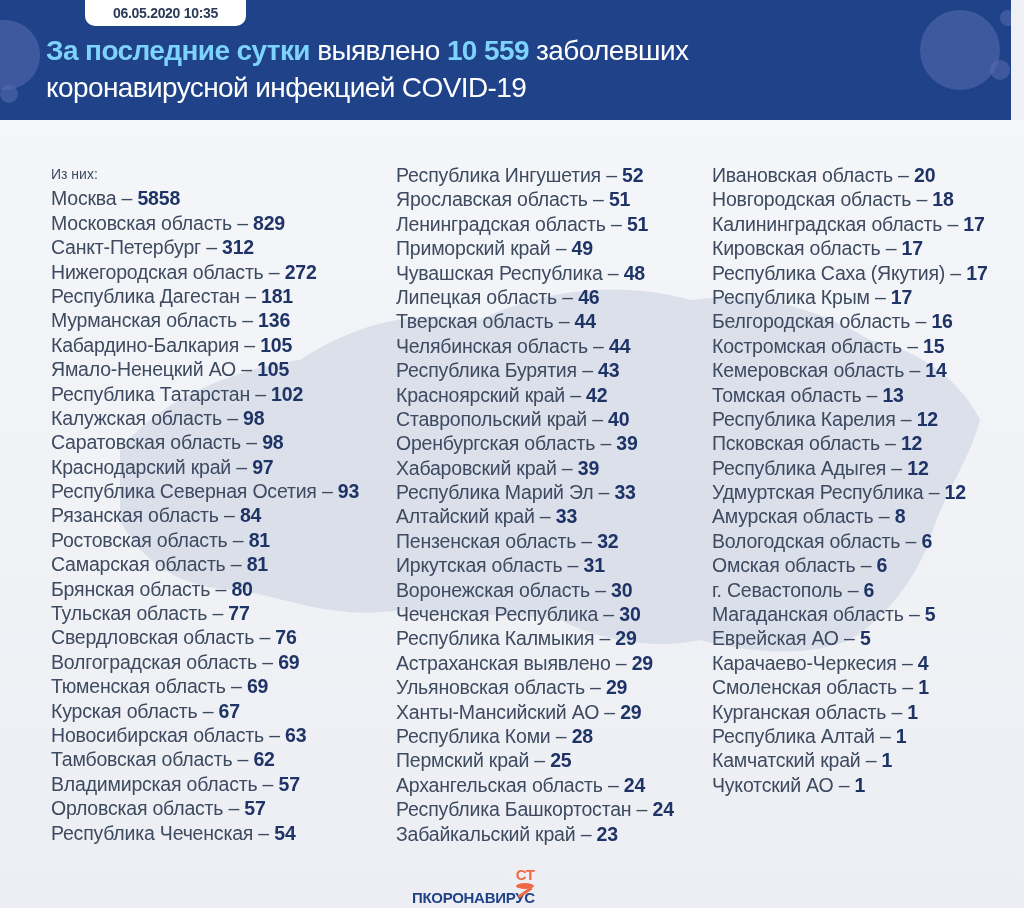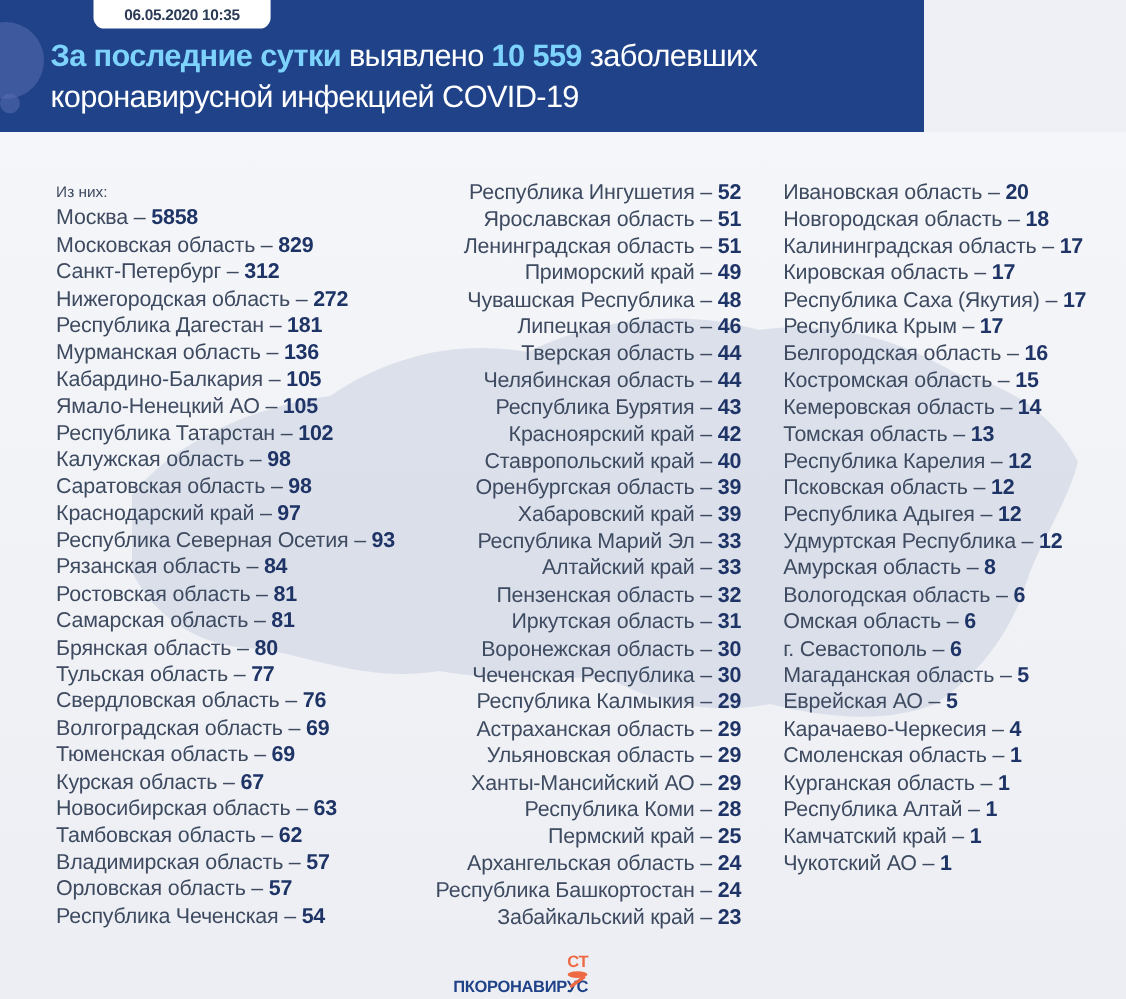--- a/index.html
+++ b/index.html
@@ -1,27 +1,27 @@
 <!DOCTYPE html>
 <html><head>
 <meta charset="utf-8">
 <style>
   * { margin:0; padding:0; box-sizing:border-box; }
   html, body { width:1024px; height:908px; overflow:hidden; }
   body { font-family:"Liberation Sans", sans-serif; background:#eef0f5; position:relative; }
-  .header { position:absolute; left:0; top:0; width:840px; height:120px; background:#1f4288; overflow:hidden; }
+  .header { position:absolute; left:0; top:0; width:1011px; height:120px; background:#1f4288; overflow:hidden; }
   .virus { position:absolute; border-radius:50%; background:#5a6eb0; opacity:0.55; }
   .date-box { position:absolute; left:85px; top:-8px; width:161px; height:34px; background:#ffffff; border-radius:0 0 10px 10px; text-align:center; padding-top:13px; font-size:14px; font-weight:bold; color:#2b3a55; letter-spacing:-0.3px; }
   .title { position:absolute; left:46px; top:32px; width:900px; color:#ffffff; font-size:28px; line-height:37px; letter-spacing:-0.6px; }
   .title .accent { color:#7dd3fc; font-weight:bold;margin-top:20px; }
   .body { position:absolute; left:0; top:120px; width:1024px; height:788px; background:linear-gradient(180deg,#f5f6f9 0%, #eceef3 100%); }
   .map { position:absolute; left:0; top:0; width:1024px; height:788px; }
   .col { position:absolute; top:162px; }
   .col1 { left:51px; }
-  .col2 { left:396px; top:163px;text-align:right; }
+  .col2 { left:396px; top:163px; }
   .col3 { left:712px; top:163px; }
   .row { height:24.4px; font-size:19.5px; line-height:24.4px; color:#3d4a60; white-space:nowrap; letter-spacing:-0.2px; }
   .row .num { color:#1f3466; font-weight:bold; }
   .intro { height:24.4px; font-size:14px; line-height:24.4px; color:#3d4a60; }
   .footer { position:absolute; left:412px; top:866px; height:20px; display:flex; align-items:flex-end; font-weight:bold; font-size:15px; letter-spacing:-0.3px;flex-direction:column; }
   .footer .stop { color:#ee6a45; }
   .footer .logo-o { display:inline-block; width:18px; height:18px; border-radius:50%; border:3px solid #ee6a45; background:#fff; position:relative; margin:0 1px; }
   .footer .logo-o::after { content:""; position:absolute; left:-2px; top:5px; width:16px; height:3px; background:#ee6a45; transform:rotate(-35deg); }
   .footer .rest { color:#1f4288; }
   .footer .rf { color:#ee6a45; }
@@ -97,21 +97,21 @@
       <div class="row"><span>Ставропольский край</span><span> – </span><span class="num">40</span></div>
       <div class="row"><span>Оренбургская область</span><span> – </span><span class="num">39</span></div>
       <div class="row"><span>Хабаровский край</span><span> – </span><span class="num">39</span></div>
       <div class="row"><span>Республика Марий Эл</span><span> – </span><span class="num">33</span></div>
       <div class="row"><span>Алтайский край</span><span> – </span><span class="num">33</span></div>
       <div class="row"><span>Пензенская область</span><span> – </span><span class="num">32</span></div>
       <div class="row"><span>Иркутская область</span><span> – </span><span class="num">31</span></div>
       <div class="row"><span>Воронежская область</span><span> – </span><span class="num">30</span></div>
       <div class="row"><span>Чеченская Республика</span><span> – </span><span class="num">30</span></div>
       <div class="row"><span>Республика Калмыкия</span><span> – </span><span class="num">29</span></div>
-      <div class="row"><span>Астраханская область</span><span> – </span><span class="num">29</span></div>
+      <div class="row"><span>Астраханская выявлено</span><span> – </span><span class="num">29</span></div>
       <div class="row"><span>Ульяновская область</span><span> – </span><span class="num">29</span></div>
       <div class="row"><span>Ханты-Мансийский АО</span><span> – </span><span class="num">29</span></div>
       <div class="row"><span>Республика Коми</span><span> – </span><span class="num">28</span></div>
       <div class="row"><span>Пермский край</span><span> – </span><span class="num">25</span></div>
       <div class="row"><span>Архангельская область</span><span> – </span><span class="num">24</span></div>
       <div class="row"><span>Республика Башкортостан</span><span> – </span><span class="num">24</span></div>
       <div class="row"><span>Забайкальский край</span><span> – </span><span class="num">23</span></div>
     </div>
   </div>
 <div class="col col3">

